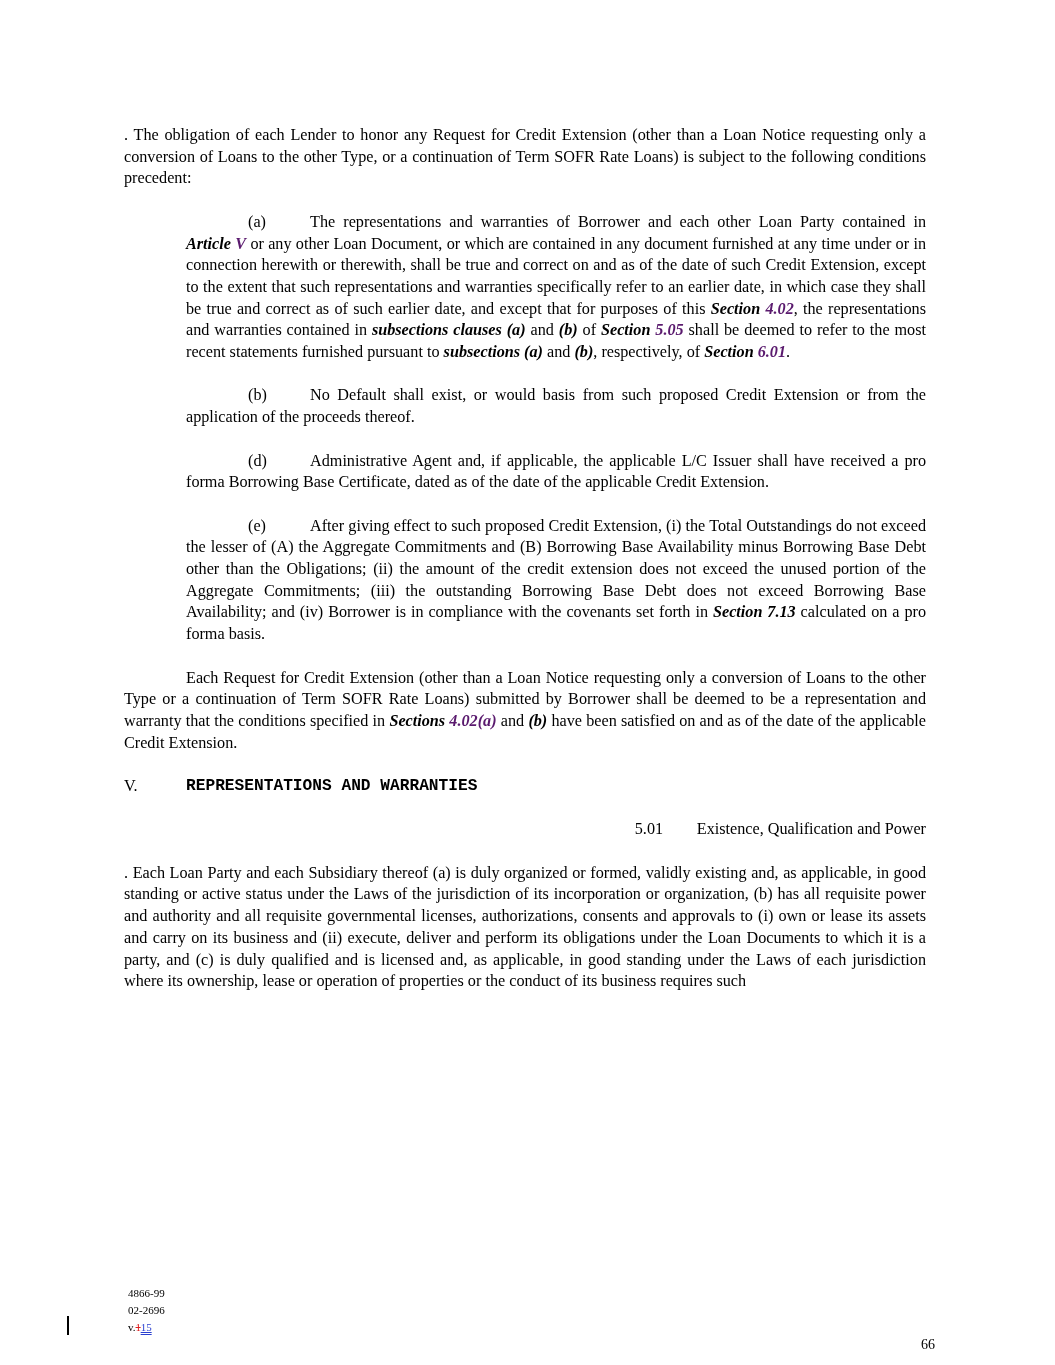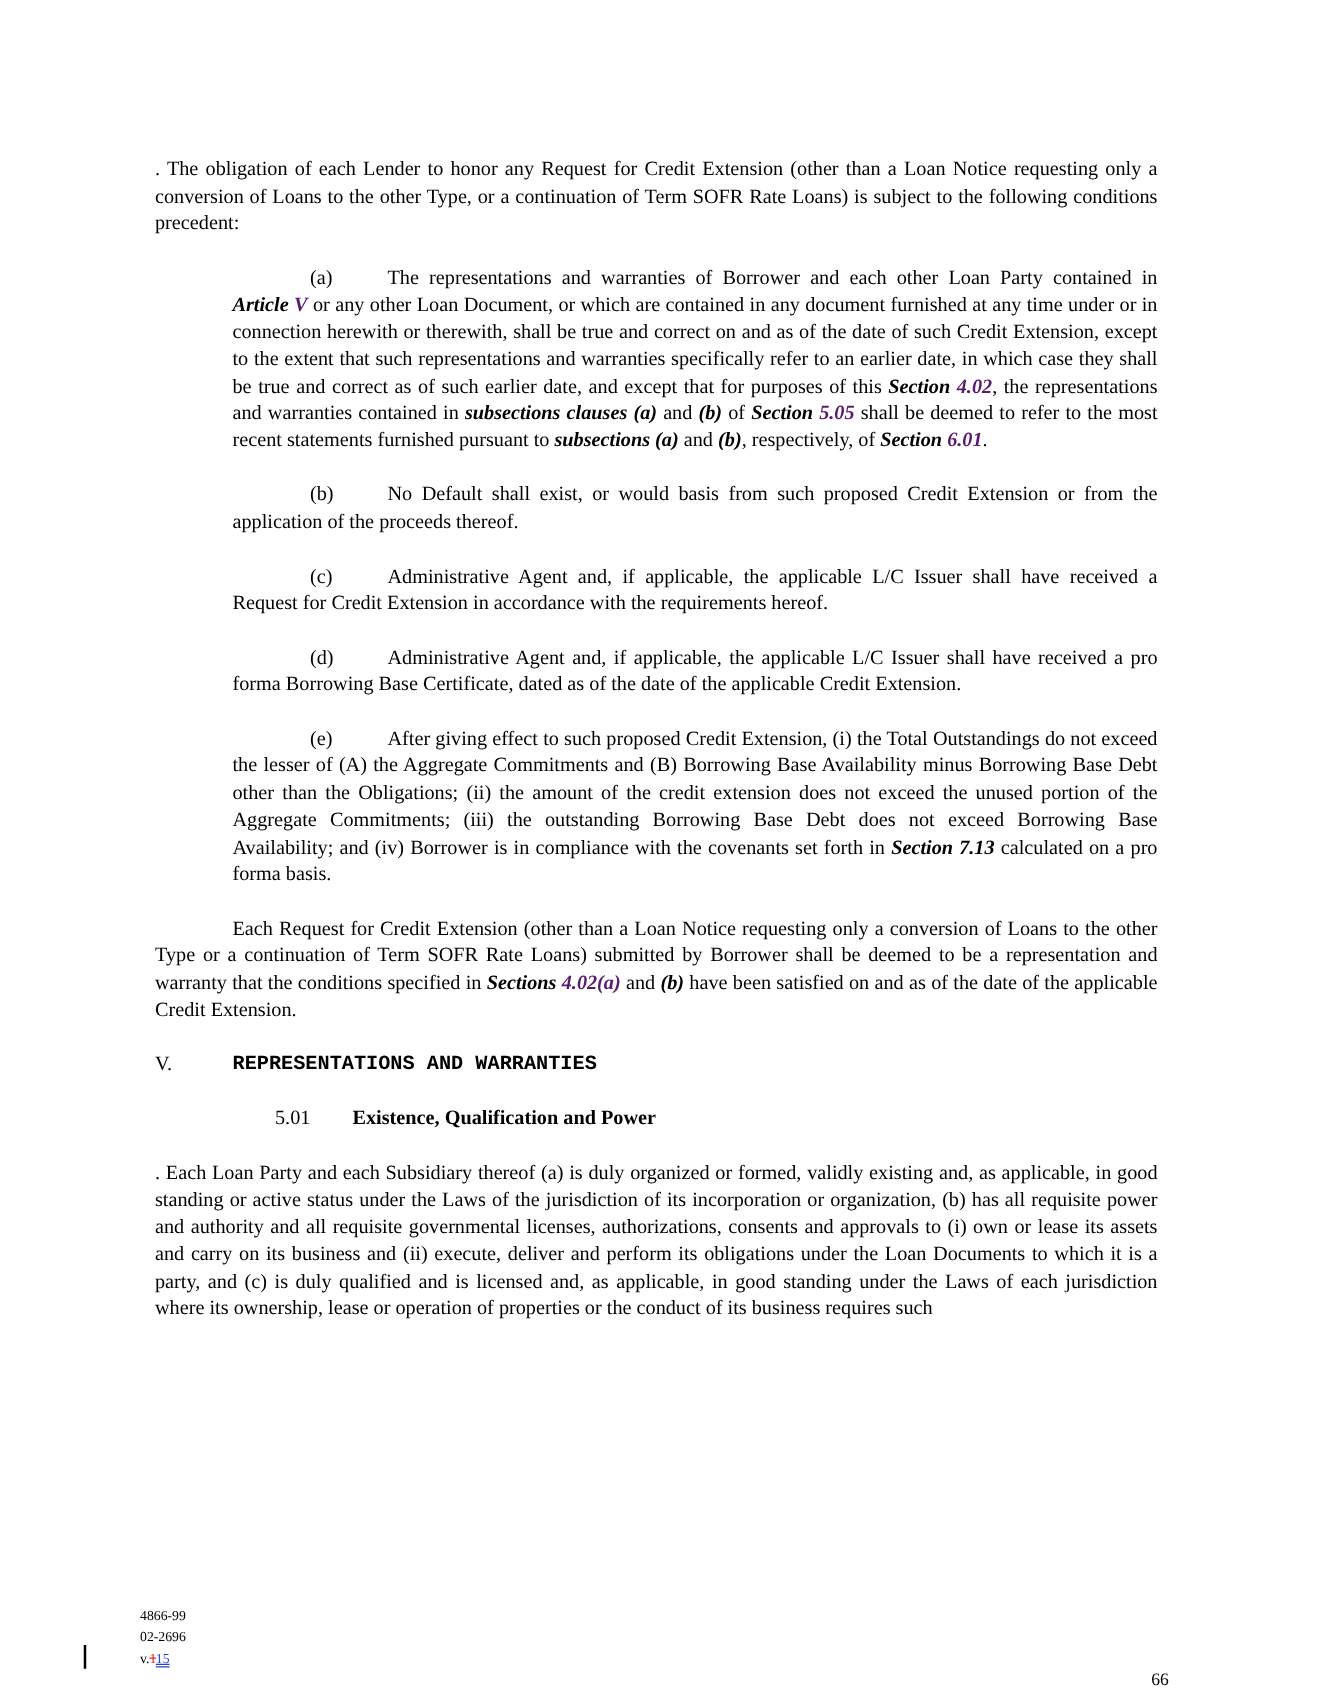--- a/index.html
+++ b/index.html
@@ -9,40 +9,39 @@
   p { margin: 0; line-height: 21.7px; text-align: justify; }
   .block { margin-bottom: 21.7px; }
   .indent { margin-left: 62px; }
   .first-indent { text-indent: 62px; }
   .sub-label { display: inline-block; width: 62px; text-indent: 0; }
   .link { color: #5a1a6e; }
   .bi { font-weight: bold; font-style: italic; }
   .heading { display: flex; margin-bottom: 21.7px; line-height: 21.7px; }
   .heading .num { width: 62px; }
   .heading .title { font-weight: bold; font-family: Liberation Mono, monospace; }
-  .subheading { display: flex; margin-left: 96px; margin-bottom: 21.7px; line-height: 21.7px; }
+  .subheading { display: flex; margin-left: 96px; margin-bottom: 21.7px; line-height: 21.7px; justify-content: flex-end; }
   .subheading .num { width: 62px; }
-  .subheading .title { font-weight: bold; }
-  .footer-left { position: absolute; left: 112px; top: 1285px; font-size: 11px; line-height: 17px; }
+  .subheading .title { font-weight: normal; }
+  .footer-left { position: absolute; left: 128px; top: 1285px; font-size: 11px; line-height: 17px; }
   .footer-right { position: absolute; left: 921px; top: 1337px; font-size: 14px; }
   .del { color: #e02020; text-decoration: line-through; }
   .ins { color: #2a3fd0; text-decoration: underline double; }
   .change-bar { position: absolute; left: 67px; top: 1316px; width: 2px; height: 19px; background: #000; }
 </style>
 </head>
 <body>
 
 <div class="page">
   <p class="block">. The obligation of each Lender to honor any Request for Credit Extension (other than a Loan Notice requesting only a conversion of Loans to the other Type, or a continuation of Term SOFR Rate Loans) is subject to the following conditions precedent:</p>
 
   <p class="block indent first-indent"><span class="sub-label">(a)</span><span>The representations and warranties of Borrower and each other Loan Party contained in </span><span class="bi">Article </span><span class="bi link">V</span><span> or any other Loan Document, or which are contained in any document furnished at any time under or in connection herewith or therewith, shall be true and correct on and as of the date of such Credit Extension, except to the extent that such representations and warranties specifically refer to an earlier date, in which case they shall be true and correct as of such earlier date, and except that for purposes of this </span><span class="bi">Section </span><span class="bi link">4.02</span><span>, the representations and warranties contained in </span><span class="bi">subsections clauses (a)</span><span> and </span><span class="bi">(b)</span><span> of </span><span class="bi">Section </span><span class="bi link">5.05</span><span> shall be deemed to refer to the most recent statements furnished pursuant to </span><span class="bi">subsections (a)</span><span> and </span><span class="bi">(b)</span><span>, respectively, of </span><span class="bi">Section </span><span class="bi link">6.01</span><span>.</span></p>
 
   <p class="block indent first-indent"><span class="sub-label">(b)</span><span>No Default shall exist, or would basis from such proposed Credit Extension or from the application of the proceeds thereof.</span></p>
 
-  <p class="block indent first-indent"><span class="sub-label">(c)</span><span>Administrative Agent and, if applicable, the applicable L/C Issuer shall have received a Request for Credit Extension in accordance with the requirements hereof.</span></p>
 
   <p class="block indent first-indent"><span class="sub-label">(d)</span><span>Administrative Agent and, if applicable, the applicable L/C Issuer shall have received a pro forma Borrowing Base Certificate, dated as of the date of the applicable Credit Extension.</span></p>
 
   <p class="block indent first-indent"><span class="sub-label">(e)</span><span>After giving effect to such proposed Credit Extension, (i) the Total Outstandings do not exceed the lesser of (A) the Aggregate Commitments and (B) Borrowing Base Availability minus Borrowing Base Debt other than the Obligations; (ii) the amount of the credit extension does not exceed the unused portion of the Aggregate Commitments; (iii) the outstanding Borrowing Base Debt does not exceed Borrowing Base Availability; and (iv) Borrower is in compliance with the covenants set forth in </span><span class="bi">Section 7.13</span><span> calculated on a pro forma basis.</span></p>
 
   <p class="block first-indent"><span>Each Request for Credit Extension (other than a Loan Notice requesting only a conversion of Loans to the other Type or a continuation of Term SOFR Rate Loans) submitted by Borrower shall be deemed to be a representation and warranty that the conditions specified in </span><span class="bi">Sections </span><span class="bi link">4.02(a)</span><span> and </span><span class="bi">(b)</span><span> have been satisfied on and as of the date of the applicable Credit Extension.</span></p>
 
   <div class="heading">
     <span class="num">V.</span>
     <span class="title">REPRESENTATIONS AND WARRANTIES</span>

